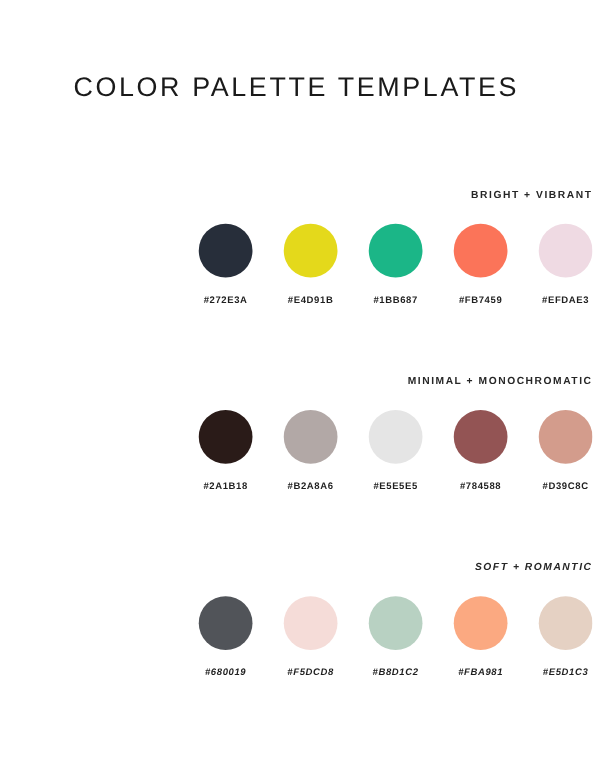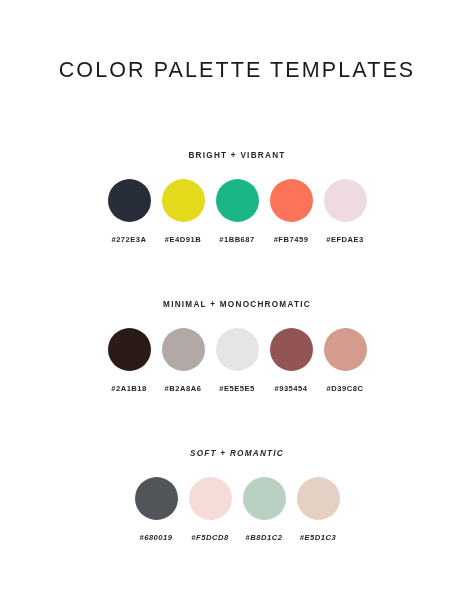--- a/index.html
+++ b/index.html
@@ -29,42 +29,42 @@
     font-weight: 400;
     letter-spacing: 2.1px;
     color: #1a1a1a;
     text-align: right;
     white-space: nowrap;
   }
   .palette-section {
     width: 474px;
     display: flex;
     flex-direction: column;
-    align-items: center;
+    align-items: flex-end;
   }
   .section-1 { margin-top: 54px; }
   .section-2 { margin-top: 56px; }
   .section-3 { margin-top: 56px; font-style: italic; }
 
   .section-label {
     font-size: 8.2px;
     font-weight: bold;
     letter-spacing: 1.25px;
     color: #262626;
     text-align: center;
     white-space: nowrap;
     text-transform: uppercase;
   }
   .swatch-row {
     margin-top: 19px;
     display: flex;
     flex-direction: row;
     justify-content: center;
     align-items: flex-start;
-    gap: 11px;
+    gap: 25px;
   }
   .swatch {
     width: 43px;
     display: flex;
     flex-direction: column;
     align-items: center;
   }
   .swatch-dot {
     width: 43px;
     height: 43px;
@@ -124,21 +124,21 @@
       <div class="swatch">
         <span class="swatch-dot" style="background: rgb(178, 168, 166);"></span>
         <span class="swatch-hex">#B2A8A6</span>
       </div>
       <div class="swatch">
         <span class="swatch-dot" style="background: rgb(229, 229, 229);"></span>
         <span class="swatch-hex">#E5E5E5</span>
       </div>
       <div class="swatch">
         <span class="swatch-dot" style="background: rgb(147, 84, 84);"></span>
-        <span class="swatch-hex">#935454</span>
+        <span class="swatch-hex">#784588</span>
       </div>
       <div class="swatch">
         <span class="swatch-dot" style="background: rgb(211, 156, 140);"></span>
         <span class="swatch-hex">#D39C8C</span>
       </div>
     </div>
   </section>
 
   <section class="palette-section section-3">
     <div class="section-label">SOFT + ROMANTIC</div>
@@ -149,19 +149,23 @@
       </div>
       <div class="swatch">
         <span class="swatch-dot" style="background: rgb(245, 220, 216);"></span>
         <span class="swatch-hex">#F5DCD8</span>
       </div>
       <div class="swatch">
         <span class="swatch-dot" style="background: rgb(184, 209, 194);"></span>
         <span class="swatch-hex">#B8D1C2</span>
       </div>
       <div class="swatch">
+        <span class="swatch-dot" style="background: rgb(251, 169, 129);"></span>
+        <span class="swatch-hex">#FBA981</span>
+      </div>
+      <div class="swatch">
         <span class="swatch-dot" style="background: rgb(229, 209, 195);"></span>
         <span class="swatch-hex">#E5D1C3</span>
       </div>
     </div>
   </section>
 
 </div>
 
 </body></html>

